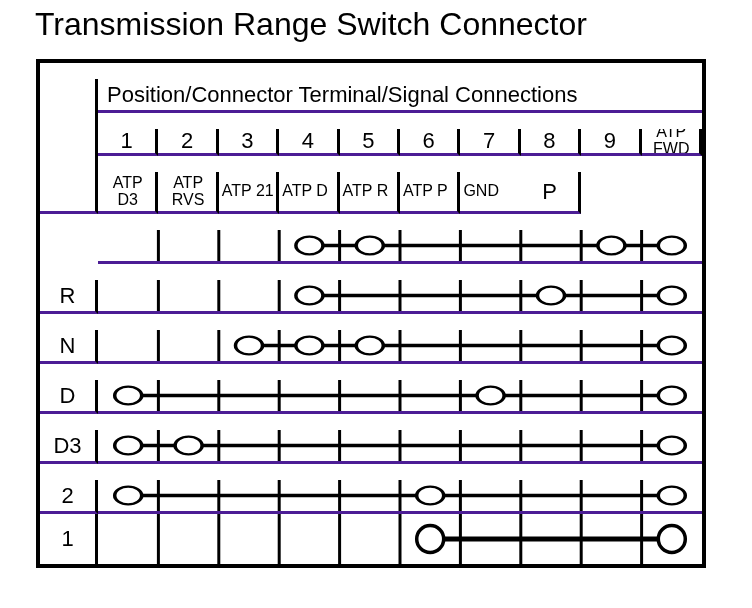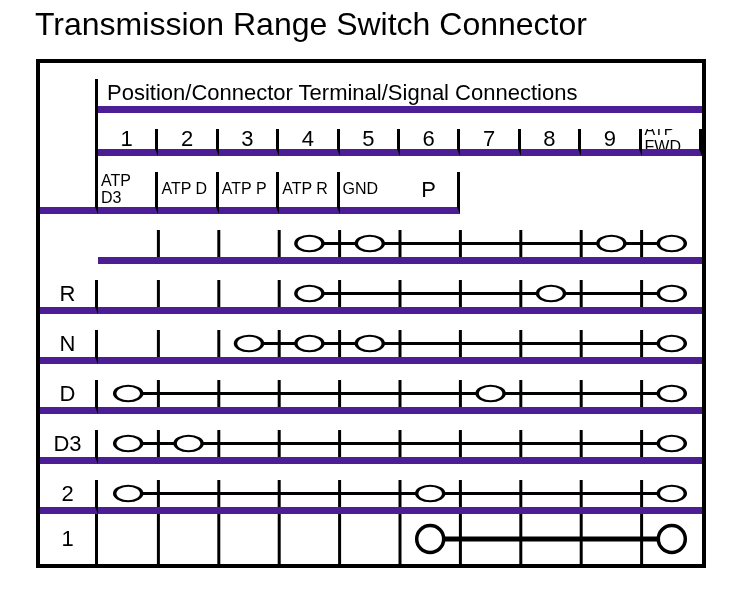--- a/index.html
+++ b/index.html
@@ -8,20 +8,21 @@
     background: #ffffff;
   }
   .page {
     position: relative;
     width: 709px;
     height: 608px;
     background: #ffffff;
     color: #000000;
     font-family: "Liberation Sans", "DejaVu Sans", sans-serif;
     overflow: hidden;
+    text-align: center;
   }
   .title {
     position: absolute;
     left: 35px;
     top: 6px;
     font-size: 32px;
     line-height: 36px;
     white-space: nowrap;
     color: #000000;
   }
@@ -40,21 +41,21 @@
   }
   .cell {
     box-sizing: border-box;
     display: flex;
     align-items: center;
     overflow: hidden;
     min-width: 0;
     min-height: 0;
   }
   .br { border-right: 3px solid #000000; }
-  .bb { border-bottom: 7px solid #4c1d95; margin-top: 16px; }
+  .bb { border-bottom: 3px solid #4c1d95; margin-top: 16px; }
   .corner-cell {
     grid-column: 1 / 2;
     grid-row: 1 / 4;
   }
   .header-cell {
     grid-column: 2 / 12;
     grid-row: 1 / 2;
     font-size: 22px;
     padding-left: 9px;
   }
@@ -94,23 +95,25 @@
       <div class="cell num-cell bb br">2</div>
       <div class="cell num-cell bb br">3</div>
       <div class="cell num-cell bb br">4</div>
       <div class="cell num-cell bb br">5</div>
       <div class="cell num-cell bb br">6</div>
       <div class="cell num-cell bb br">7</div>
       <div class="cell num-cell bb br">8</div>
       <div class="cell num-cell bb br">9</div>
       <div class="cell sig-cell bb br">ATP FWD</div>
       <div class="cell sig-cell bb br">ATP D3</div>
+      <div class="cell sig-cell bb br">ATP RVS</div>
+      <div class="cell sig-cell bb br">ATP 21</div>
       <div class="cell sig-cell bb br">ATP D</div>
+      <div class="cell sig-cell bb br">ATP R</div>
       <div class="cell sig-cell bb br">ATP P</div>
-      <div class="cell sig-cell bb br">ATP R</div>
       <div class="cell sig-cell bb">GND</div>
       <div class="cell pos-cell br bb">P</div>
       <div class="cell strip-cell bb">
         <svg viewBox="0 0 604 47" preserveAspectRatio="none">
           <line x1="60.4" x2="60.4" y1="0" y2="47" stroke="#000000" stroke-width="3"></line>
           <line x1="120.8" x2="120.8" y1="0" y2="47" stroke="#000000" stroke-width="3"></line>
           <line x1="181.2" x2="181.2" y1="0" y2="47" stroke="#000000" stroke-width="3"></line>
           <line x1="241.6" x2="241.6" y1="0" y2="47" stroke="#000000" stroke-width="3"></line>
           <line x1="302" x2="302" y1="0" y2="47" stroke="#000000" stroke-width="3"></line>
           <line x1="362.4" x2="362.4" y1="0" y2="47" stroke="#000000" stroke-width="3"></line>

